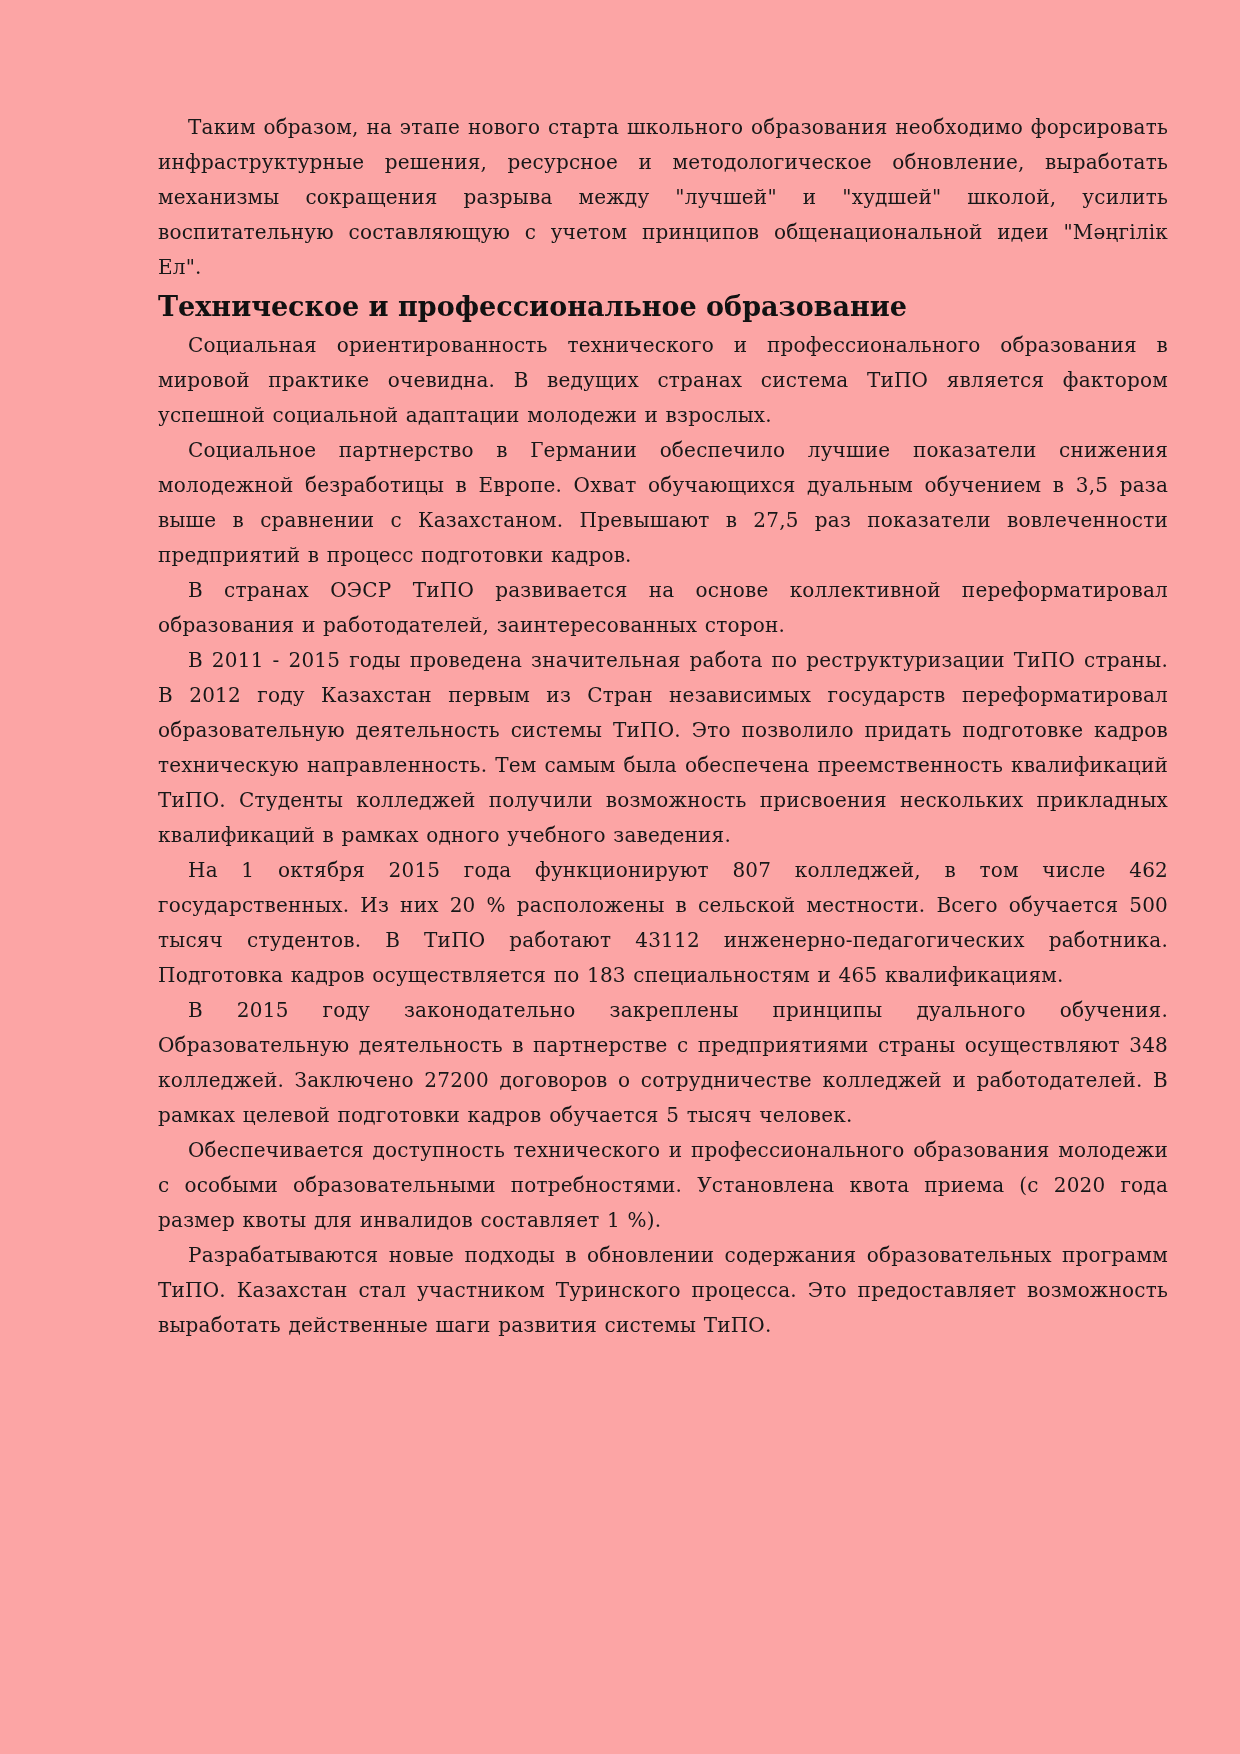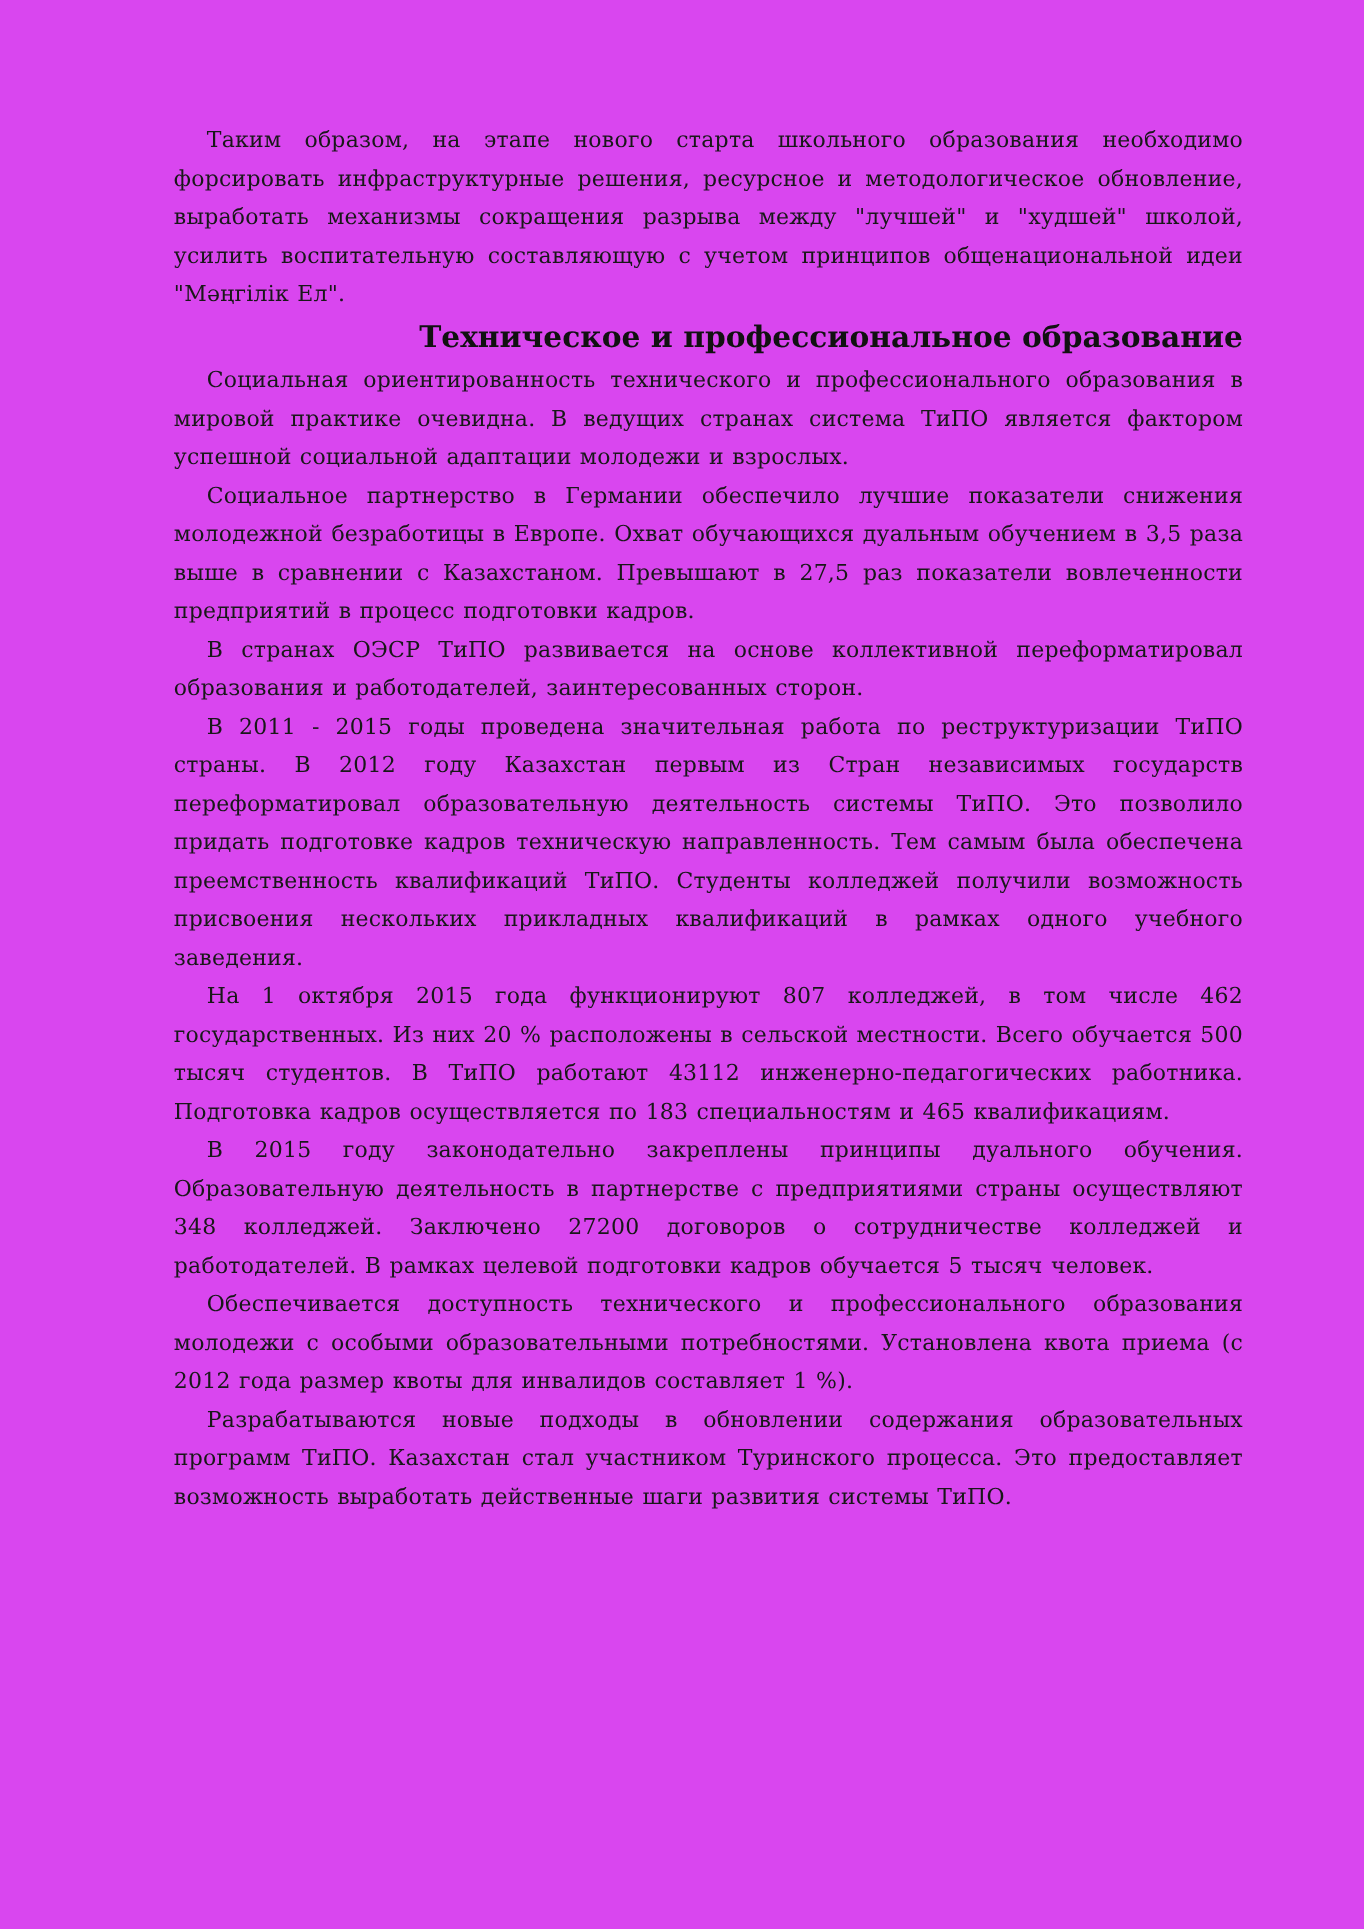--- a/index.html
+++ b/index.html
@@ -11,49 +11,49 @@
     width: 1240px;
     height: 1754px;
     overflow: hidden;
     font-family: "DejaVu Serif", "Liberation Serif", serif;
     color: #181818;
   }
   .page {
     box-sizing: border-box;
     width: 1240px;
     height: 1754px;
-    background: #d946ef;
-    padding: 110px 110px 60px 158px;
+    background: #fca5a5;
+    padding: 110px 72px 60px 158px;
   }
   .para {
     margin: 0;
     font-size: 20px;
     line-height: 35px;
     text-align: justify;
     text-indent: 30px;
     letter-spacing: 0.2px;
     word-spacing: 1px;
   }
   .heading {
     margin: 3px 0 2px 0;
     font-size: 27px;
     line-height: 38px;
     font-weight: bold;
-    text-align: right;
+    text-align: left;
     text-indent: 0;
     color: #111111;
   }
 </style>
 </head>
 <body>
 
 <div class="page">
   <p class="para">Таким образом, на этапе нового старта школьного образования необходимо форсировать инфраструктурные решения, ресурсное и методологическое обновление, выработать механизмы сокращения разрыва между "лучшей" и "худшей" школой, усилить воспитательную составляющую с учетом принципов общенациональной идеи "Мәңгілік Ел".</p>
   <h1 class="heading">Техническое и профессиональное образование</h1>
   <p class="para">Социальная ориентированность технического и профессионального образования в мировой практике очевидна. В ведущих странах система ТиПО является фактором успешной социальной адаптации молодежи и взрослых.</p>
   <p class="para">Социальное партнерство в Германии обеспечило лучшие показатели снижения молодежной безработицы в Европе. Охват обучающихся дуальным обучением в 3,5 раза выше в сравнении с Казахстаном. Превышают в 27,5 раз показатели вовлеченности предприятий в процесс подготовки кадров.</p>
   <p class="para">В странах ОЭСР ТиПО развивается на основе коллективной переформатировал образования и работодателей, заинтересованных сторон.</p>
   <p class="para">В 2011 - 2015 годы проведена значительная работа по реструктуризации ТиПО страны. В 2012 году Казахстан первым из Стран независимых государств переформатировал образовательную деятельность системы ТиПО. Это позволило придать подготовке кадров техническую направленность. Тем самым была обеспечена преемственность квалификаций ТиПО. Студенты колледжей получили возможность присвоения нескольких прикладных квалификаций в рамках одного учебного заведения.</p>
   <p class="para">На 1 октября 2015 года функционируют 807 колледжей, в том числе 462 государственных. Из них 20 % расположены в сельской местности. Всего обучается 500 тысяч студентов. В ТиПО работают 43112 инженерно-педагогических работника. Подготовка кадров осуществляется по 183 специальностям и 465 квалификациям.</p>
   <p class="para">В 2015 году законодательно закреплены принципы дуального обучения. Образовательную деятельность в партнерстве с предприятиями страны осуществляют 348 колледжей. Заключено 27200 договоров о сотрудничестве колледжей и работодателей. В рамках целевой подготовки кадров обучается 5 тысяч человек.</p>
-  <p class="para">Обеспечивается доступность технического и профессионального образования молодежи с особыми образовательными потребностями. Установлена квота приема (с 2012 года размер квоты для инвалидов составляет 1 %).</p>
+  <p class="para">Обеспечивается доступность технического и профессионального образования молодежи с особыми образовательными потребностями. Установлена квота приема (с 2020 года размер квоты для инвалидов составляет 1 %).</p>
   <p class="para">Разрабатываются новые подходы в обновлении содержания образовательных программ ТиПО. Казахстан стал участником Туринского процесса. Это предоставляет возможность выработать действенные шаги развития системы ТиПО.</p>
 </div>
 
 </body></html>

